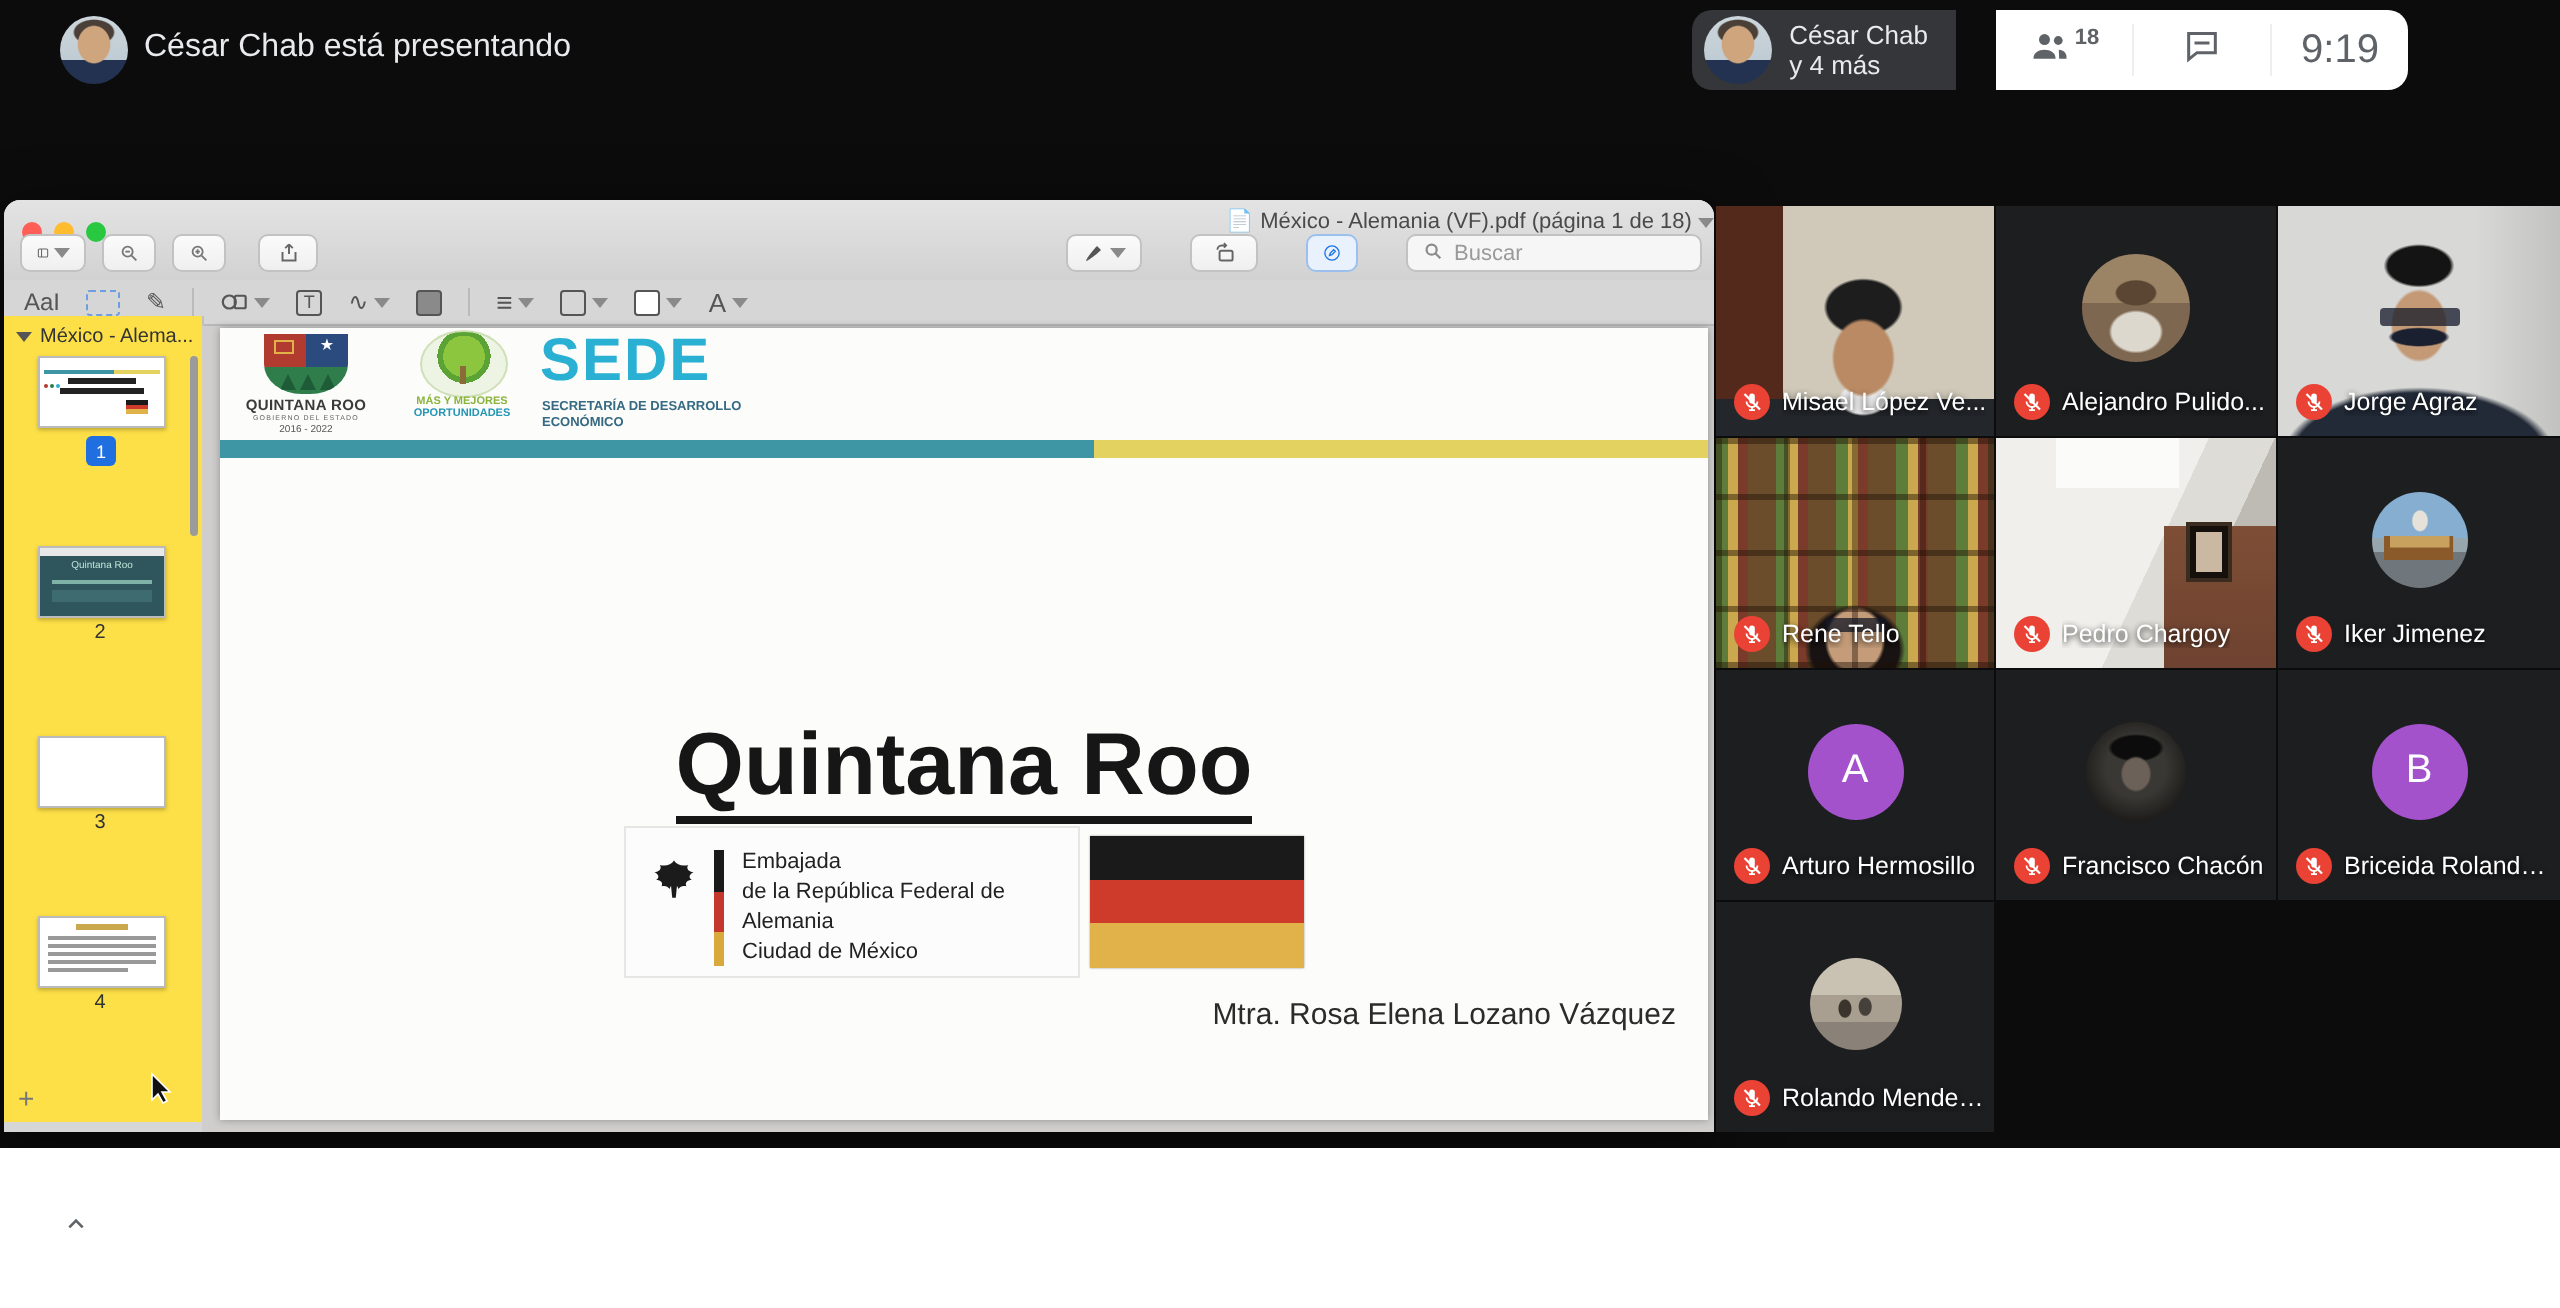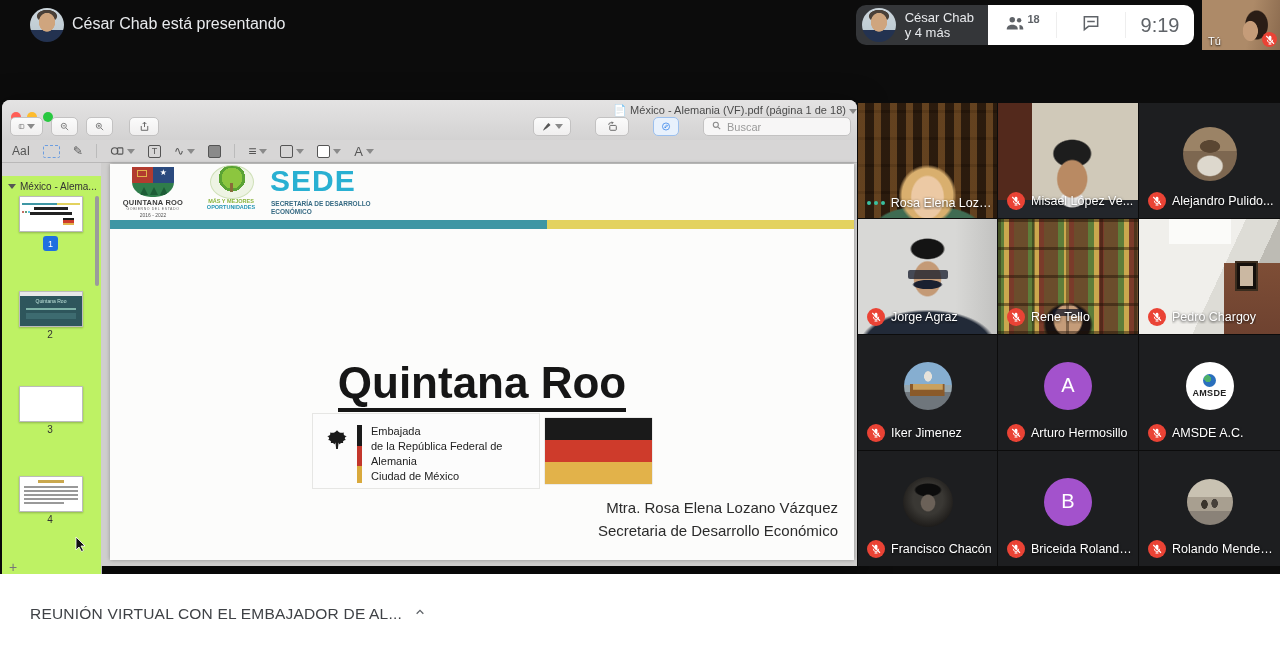--- a/index.html
+++ b/index.html
@@ -9,21 +9,21 @@
   .caret{display:inline-block;width:0;height:0;border-left:4px solid transparent;border-right:4px solid transparent;border-top:5px solid #8a8a8a;vertical-align:middle;}
   .caret.dark{border-top-color:#555;}
   
   #topbar{left:0;top:0;width:1280px;height:50px;background:#0c0c0c;}
   .av34{width:34px;height:34px;border-radius:50%;overflow:hidden;
         background:radial-gradient(ellipse 13px 15px at 50% 42%,#cfa57e 0 60%,transparent 65%),
                    radial-gradient(ellipse 16px 10px at 50% 24%,#4a4038 0 60%,transparent 66%),
                    linear-gradient(0deg,#233250 0 36%,transparent 36%),
                    linear-gradient(#ccd6dc,#b9c6ce);}
   #banner-text{left:72px;top:15px;color:#e8eaed;font-size:16px;}
-  #tr-group{right:86px;top:5px;height:40px;display:flex;}
+  #tr-group{right:76px;top:5px;height:40px;display:flex;gap:20px;}
   #tr-pill{background:#343639;border-radius:10px 0 0 10px;display:flex;align-items:center;gap:9px;padding:0 14px 0 6px;height:40px;}
   #tr-pill .nm{color:#e8eaed;font-size:13px;line-height:15px;}
   #tr-card{background:#fff;border-radius:0 10px 10px 0;display:flex;align-items:center;height:40px;}
   .tr-seg{display:flex;align-items:center;justify-content:center;width:68px;height:26px;border-left:1px solid #eee;}
   .tr-seg:first-child{border-left:none;}
   .sup19{font-size:11px;color:#5f6368;margin:-12px 0 0 1px;font-weight:bold;}
   #tr-time{font-size:20px;color:#5f6368;}
   #selfcam{right:0;top:0;width:78px;height:50px;
      background:radial-gradient(ellipse 12px 16px at 62% 62%,#c59c79 0 60%,transparent 66%),
                 radial-gradient(ellipse 18px 23px at 70% 50%,#2a1d16 0 60%,transparent 66%),
@@ -40,21 +40,21 @@
   .pbtn{height:19px;border:1px solid #c3c2c2;background:linear-gradient(#fbfbfb,#f0efef);border-radius:5px;display:flex;align-items:center;justify-content:center;color:#666;font-size:11px;gap:2px;padding:0 7px;box-sizing:border-box;}
   .pbtn svg{width:13px;height:13px;}
   #searchfield{display:flex;align-items:center;gap:5px;width:148px;height:19px;border:1px solid #c3c2c2;background:#f7f6f6;border-radius:5px;padding:0 7px;color:#9a9a9a;font-size:11px;box-sizing:border-box;}
   #annotbar{left:0;top:40px;width:100%;height:23px;background:#d7d6d6;border-bottom:1px solid #b9b8b8;display:flex;align-items:center;gap:13px;padding:0 10px;box-sizing:border-box;color:#555;font-size:12px;}
   .tooli{display:flex;align-items:center;gap:3px;color:#555;}
   .vdiv{width:1px;height:14px;background:#bbb;}
   .selrect{width:15px;height:11px;border:1.5px dashed #6d9ee0;border-radius:2px;}
   .sqo{display:inline-block;width:11px;height:11px;border:1.5px solid #555;border-radius:2px;}
   .sqf{display:inline-block;width:11px;height:11px;border:1.5px solid #555;border-radius:2px;background:#8a8a8a;}
   
-  #sidebar{left:0;top:76px;width:99px;height:403px;background:#bef264;border-right:1px solid #c0c0c0;}
+  #sidebar{left:0;top:58px;width:99px;height:403px;background:#fde047;border-right:1px solid #c0c0c0;}
   #sb-head{left:6px;top:5px;font-size:10px;color:#333;display:flex;align-items:center;gap:4px;}
   .thumb{left:17px;width:62px;height:34px;background:#fff;border:1px solid #bbb;box-shadow:0 1px 2px rgba(0,0,0,.25);}
   .pgnum{width:62px;left:17px;text-align:center;font-size:10px;color:#333;}
   .pgsel{left:41px;width:15px;height:15px;background:#1f6fe0;border-radius:3px;color:#fff;font-size:9px;display:flex;align-items:center;justify-content:center;}
   #sb-scroll{left:93px;top:20px;width:4px;height:90px;background:#9b9b9b;border-radius:2px;}
   #sb-add{left:7px;bottom:4px;color:#777;font-size:14px;}
   .minidots i{display:inline-block;width:2px;height:2px;border-radius:50%;margin-right:1px;}
   
   #canvas{left:99px;top:63px;width:756px;height:403px;background:#cfcecd;}
   #page{left:9px;top:1px;width:744px;height:396px;background:#fcfcfb;box-shadow:0 0 4px rgba(0,0,0,.3);}
@@ -168,31 +168,20 @@
                 <path d="M7.5 10.2h9"></path>
               </svg>
           </span>
         </div>
         <div class="tr-seg">
           <span id="tr-time">9:19</span>
         </div>
       </div>
     </div>
 
-    <div id="selfcam" class="abs">
-      <span class="tu">Tú</span>
-      <span class="micbadge sm" style="position:absolute;right:3px;bottom:3px;">
-          <svg width="12" height="12" viewBox="0 0 24 24" fill="none" stroke="#fff" stroke-width="1.8">
-            <rect x="9.2" y="3.5" width="5.6" height="10" rx="2.8" fill="#fff" stroke="none"></rect>
-            <path d="M6.5 11.5a5.5 5.5 0 0 0 11 0"></path>
-            <path d="M12 17v3.2M9 20.2h6"></path>
-            <path d="M4.5 4l15.5 15.5" stroke-width="2.2"></path>
-          </svg>
-        </span>
-    </div>
   </div>
 
   <div id="pdfwin" class="abs">
     <div id="titlebar" class="abs">
       <div class="abs" style="left:9px;top:8px;">
         <span class="tl" style="background:#ff5f57;"></span><span class="tl" style="background:#febc2e;"></span><span class="tl" style="background:#28c840;"></span>
       </div>
       <div id="wintitle" class="abs">
         <span>📄</span>
         <span>México - Alemania (VF).pdf (página 1 de 18)</span> <span class="caret"></span>
@@ -371,42 +360,31 @@
           <span class="stripe"></span>
           <div class="etxt">
             <div>Embajada</div>
             <div>de la República Federal de Alemania</div>
             <div>Ciudad de México</div>
           </div>
         </div>
         <div id="gflag" class="abs"></div>
 
         <div class="credit abs" style="top:335px;">Mtra. Rosa Elena Lozano Vázquez</div>
-        <div class="credit abs" style="top:358px;">Secretaria de Desarrollo Económico</div>
       </div>
     </div>
 
     <div id="cursor" class="abs">
       <svg width="11" height="16" viewBox="0 0 11 16">
           <path d="M1 1l9 9H6l2.5 4.5-2 1L4 11 1 14z" fill="#111" stroke="#fff" stroke-width=".8"></path>
         </svg>
     </div>
   </div>
 
   <div id="grid" class="abs">
-    <div class="tile t1">
-      <div class="tname">
-          <span class="dots">
-            <i></i>
-            <i></i>
-            <i></i>
-          </span>
-          <span>Rosa Elena Loza...</span>
-        </div>
-    </div>
     <div class="tile t2">
       <div class="tname">
           <span class="micbadge">
             <svg width="12" height="12" viewBox="0 0 24 24" fill="none" stroke="#fff" stroke-width="1.8">
               <rect x="9.2" y="3.5" width="5.6" height="10" rx="2.8" fill="#fff" stroke="none"></rect>
               <path d="M6.5 11.5a5.5 5.5 0 0 0 11 0"></path>
               <path d="M12 17v3.2M9 20.2h6"></path>
               <path d="M4.5 4l15.5 15.5" stroke-width="2.2"></path>
             </svg>
           </span>
@@ -493,37 +471,20 @@
               <rect x="9.2" y="3.5" width="5.6" height="10" rx="2.8" fill="#fff" stroke="none"></rect>
               <path d="M6.5 11.5a5.5 5.5 0 0 0 11 0"></path>
               <path d="M12 17v3.2M9 20.2h6"></path>
               <path d="M4.5 4l15.5 15.5" stroke-width="2.2"></path>
             </svg>
           </span>
           <span>Arturo Hermosillo</span>
         </div>
     </div>
     <div class="tile">
-      <div class="pava ava-amsde">
-          <span class="globe"></span>
-          <span class="lt">AMSDE</span>
-        </div>
-      <div class="tname">
-          <span class="micbadge">
-            <svg width="12" height="12" viewBox="0 0 24 24" fill="none" stroke="#fff" stroke-width="1.8">
-              <rect x="9.2" y="3.5" width="5.6" height="10" rx="2.8" fill="#fff" stroke="none"></rect>
-              <path d="M6.5 11.5a5.5 5.5 0 0 0 11 0"></path>
-              <path d="M12 17v3.2M9 20.2h6"></path>
-              <path d="M4.5 4l15.5 15.5" stroke-width="2.2"></path>
-            </svg>
-          </span>
-          <span>AMSDE A.C.</span>
-        </div>
-    </div>
-    <div class="tile">
       <div class="pava ava-francisco"></div>
       <div class="tname">
           <span class="micbadge">
             <svg width="12" height="12" viewBox="0 0 24 24" fill="none" stroke="#fff" stroke-width="1.8">
               <rect x="9.2" y="3.5" width="5.6" height="10" rx="2.8" fill="#fff" stroke="none"></rect>
               <path d="M6.5 11.5a5.5 5.5 0 0 0 11 0"></path>
               <path d="M12 17v3.2M9 20.2h6"></path>
               <path d="M4.5 4l15.5 15.5" stroke-width="2.2"></path>
             </svg>
           </span>
@@ -555,21 +516,20 @@
               <path d="M4.5 4l15.5 15.5" stroke-width="2.2"></path>
             </svg>
           </span>
           <span>Rolando Mendez...</span>
         </div>
     </div>
   </div>
 
   <div id="botbar" class="abs">
     <div id="meet-title" class="abs">
-      <span>REUNIÓN VIRTUAL CON EL EMBAJADOR DE AL...</span>
       <span>
         <svg width="16" height="16" viewBox="0 0 24 24" fill="none" stroke="#5f6368" stroke-width="2">
             <path d="M7 14.5l5-5 5 5"></path>
           </svg>
       </span>
     </div>
 
   </div>
 
 </div>

